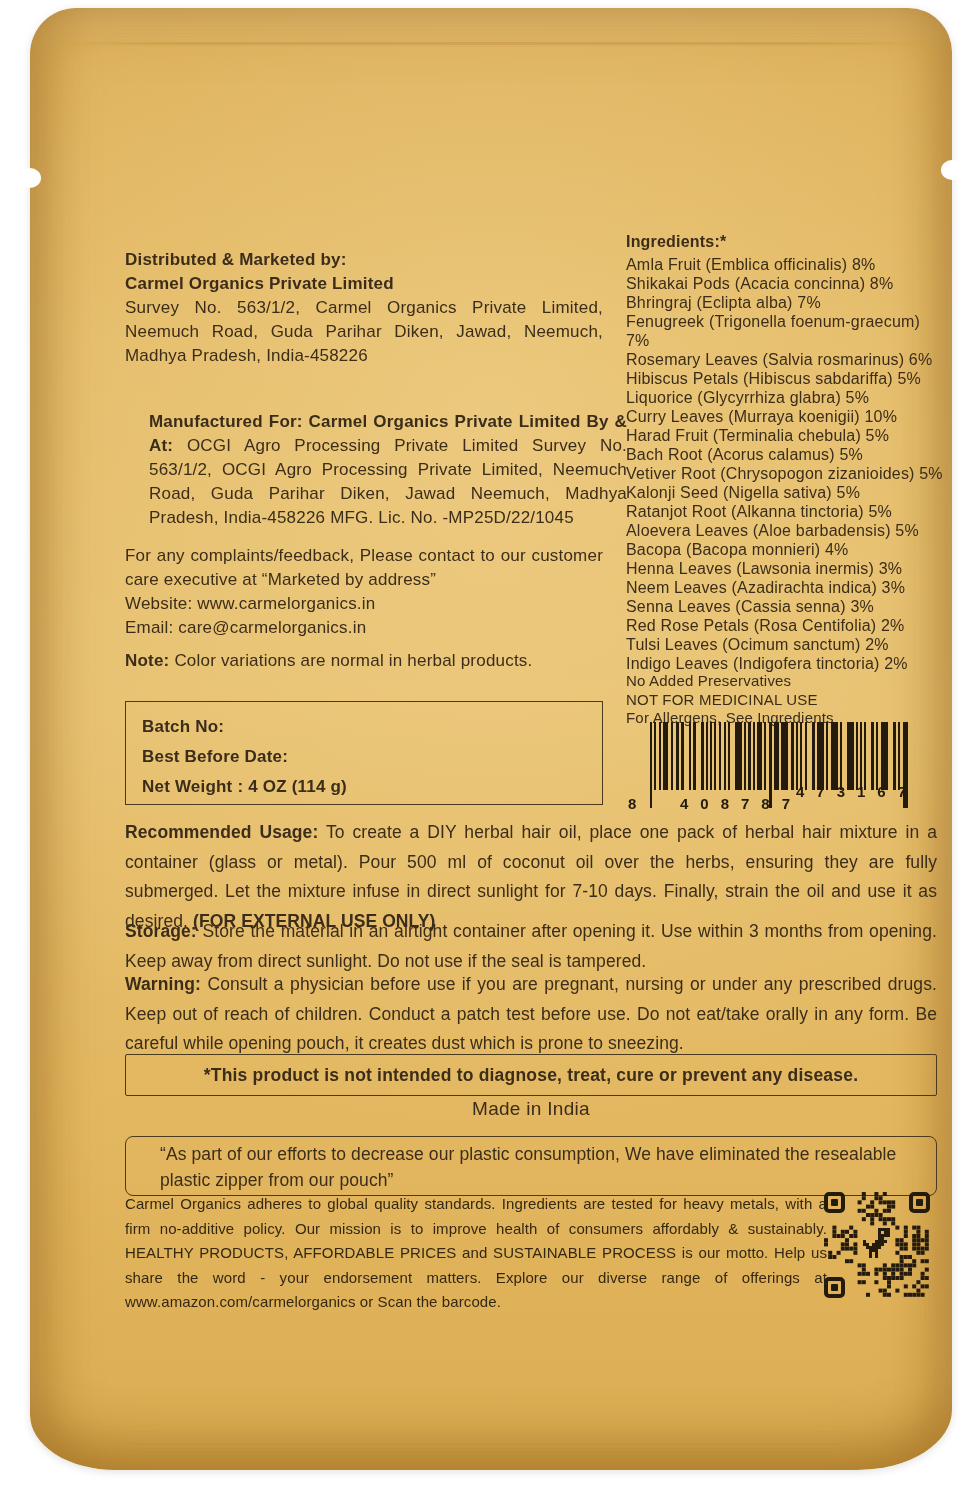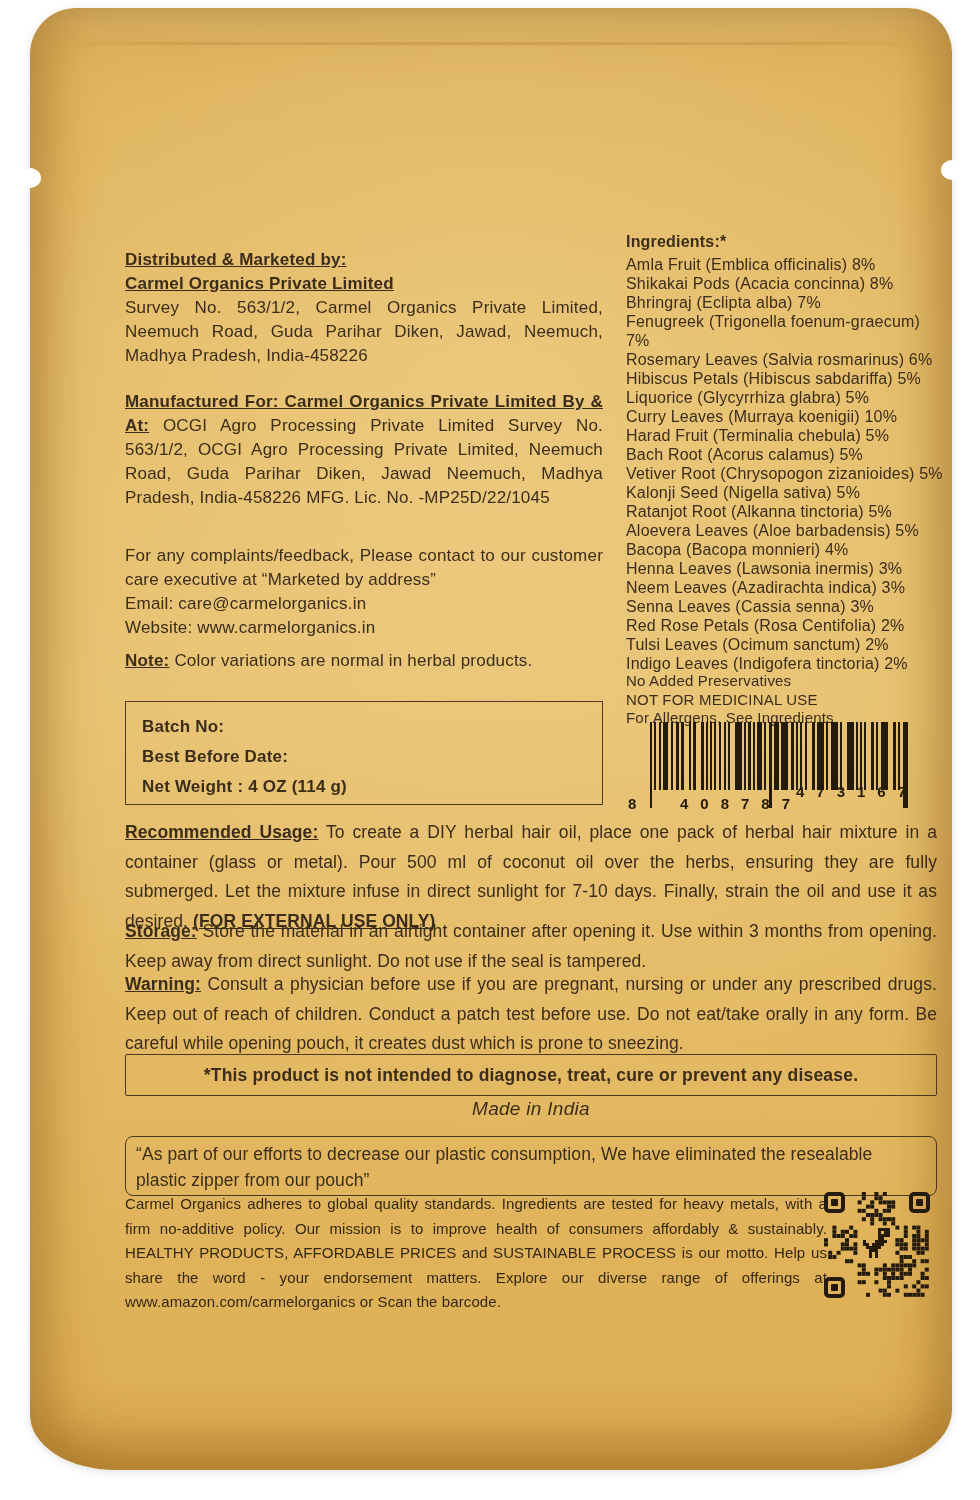--- a/index.html
+++ b/index.html
@@ -25,26 +25,26 @@
     content:"";position:absolute;left:24px;right:24px;top:34px;height:3px;
     background:linear-gradient(90deg,rgba(150,100,25,0),rgba(150,100,25,.18) 15%,rgba(150,100,25,.18) 85%,rgba(150,100,25,0));
     border-radius:2px;
   }
   .notch{position:absolute;width:22px;height:20px;background:#ffffff;border-radius:50%;}
   .notch.left{left:19px;top:168px;}
   .notch.right{right:17px;top:160px;}
 
   
   .blk{position:absolute;letter-spacing:.2px;}
-  .b{font-weight:bold;text-decoration:underline;}
+  .b{font-weight:bold;}
   .jt{text-align:justify;}
 
   .leftcol{left:95px;width:478px;font-size:17px;line-height:24px;}
   .l-distributed{top:240px;}
-  .l-manufactured{top:382px;}
+  .l-manufactured{top:402px;margin-left:24px;}
   .l-contact{top:536px;}
   .l-note{top:641px;}
 
   .batch-box{
     position:absolute;left:95px;top:693px;width:478px;height:104px;
     border:1.5px solid #4b3a1e;box-sizing:border-box;
     padding:10px 16px 0 16px;
   }
   .batch-box div{font-weight:bold;font-size:17px;line-height:30px;letter-spacing:.2px;}
 
@@ -69,25 +69,25 @@
   .f-usage{top:810px;}
   .f-storage{top:909px;}
   .f-warning{top:962px;}
 
   .disclaimer-box{
     position:absolute;left:95px;top:1046px;width:812px;height:42px;box-sizing:border-box;
     border:1.5px solid #4b3a1e;border-radius:2px;
     display:flex;align-items:center;justify-content:center;
     font-size:17.5px;font-weight:bold;letter-spacing:.2px;
   }
-  .made-in{position:absolute;left:95px;top:1090px;width:812px;text-align:center;font-size:19px;letter-spacing:.3px;font-style:italic;}
+  .made-in{position:absolute;left:95px;top:1090px;width:812px;text-align:center;font-size:19px;letter-spacing:.3px;}
   .plastic-box{
     position:absolute;left:95px;top:1128px;width:812px;height:60px;box-sizing:border-box;
     border:1.5px solid #4b3a1e;border-radius:8px;
-    padding:4px 18px 0 10px;font-size:17.5px;line-height:26px;letter-spacing:.1px;
+    padding:4px 18px 0 34px;font-size:17.5px;line-height:26px;letter-spacing:.1px;
   }
   .about{left:95px;top:1184px;width:702px;font-size:15px;line-height:24.6px;letter-spacing:.1px;color:#342813;}
 
   
   .qr{position:absolute;left:794px;top:1184px;width:106px;height:106px;}
   .qr-mods{position:absolute;left:0;top:0;width:4px;height:4px;}
   .finder{position:absolute;width:21px;height:21px;border:4px solid #241b0d;border-radius:5px;box-sizing:border-box;}
   .finder::after{content:"";position:absolute;left:3px;top:3px;width:7px;height:7px;background:#241b0d;border-radius:1px;}
   .finder.tl{left:0;top:0;}
   .finder.tr{right:0;top:0;}
@@ -105,22 +105,22 @@
       <div class="b">Carmel Organics Private Limited</div>
       <div class="jt">Survey No. 563/1/2, Carmel Organics Private Limited, Neemuch Road, Guda Parihar Diken, Jawad, Neemuch, Madhya Pradesh, India-458226</div>
     </div>
 
     <div class="blk leftcol l-manufactured jt">
       <span class="b">Manufactured For: Carmel Organics Private Limited </span><span class="b">By &amp; At:</span><span> OCGI Agro Processing Private Limited Survey No. 563/1/2, OCGI Agro Processing Private Limited, Neemuch Road, Guda Parihar Diken, Jawad Neemuch, Madhya Pradesh, India-458226 MFG. Lic. No. -MP25D/22/1045</span>
     </div>
 
     <div class="blk leftcol l-contact">
       <div class="jt">For any complaints/feedback, Please contact to our customer care executive at “Marketed by address”</div>
+      <div>Website: www.carmelorganics.in</div>
       <div>Email: care@carmelorganics.in</div>
-      <div>Website: www.carmelorganics.in</div>
     </div>
 
     <div class="blk leftcol l-note">
       <span class="b">Note:</span><span> Color variations are normal in herbal products.</span>
     </div>
 
     <div class="batch-box">
         <div>Batch No:</div>
         <div>Best Before Date:</div>
         <div>Net Weight : 4 OZ (114 g)</div>

